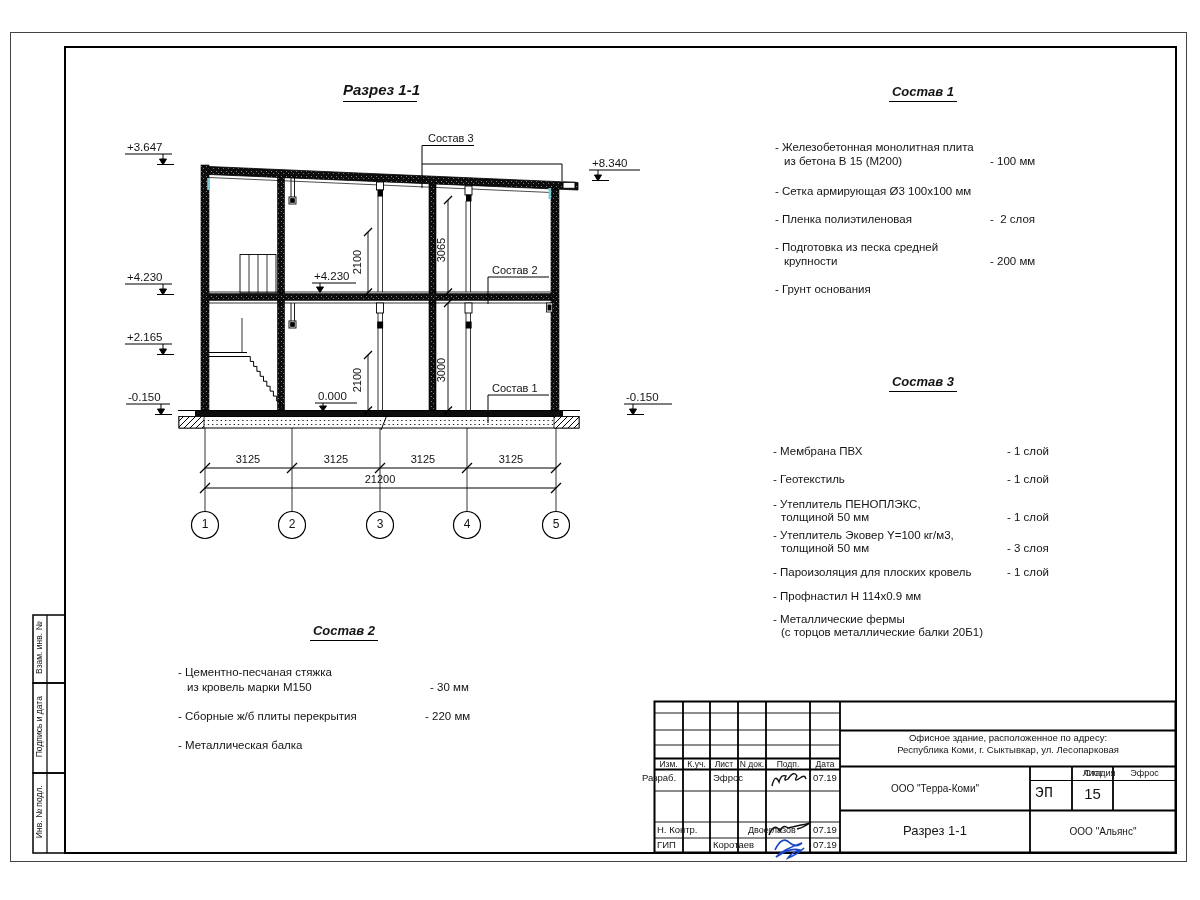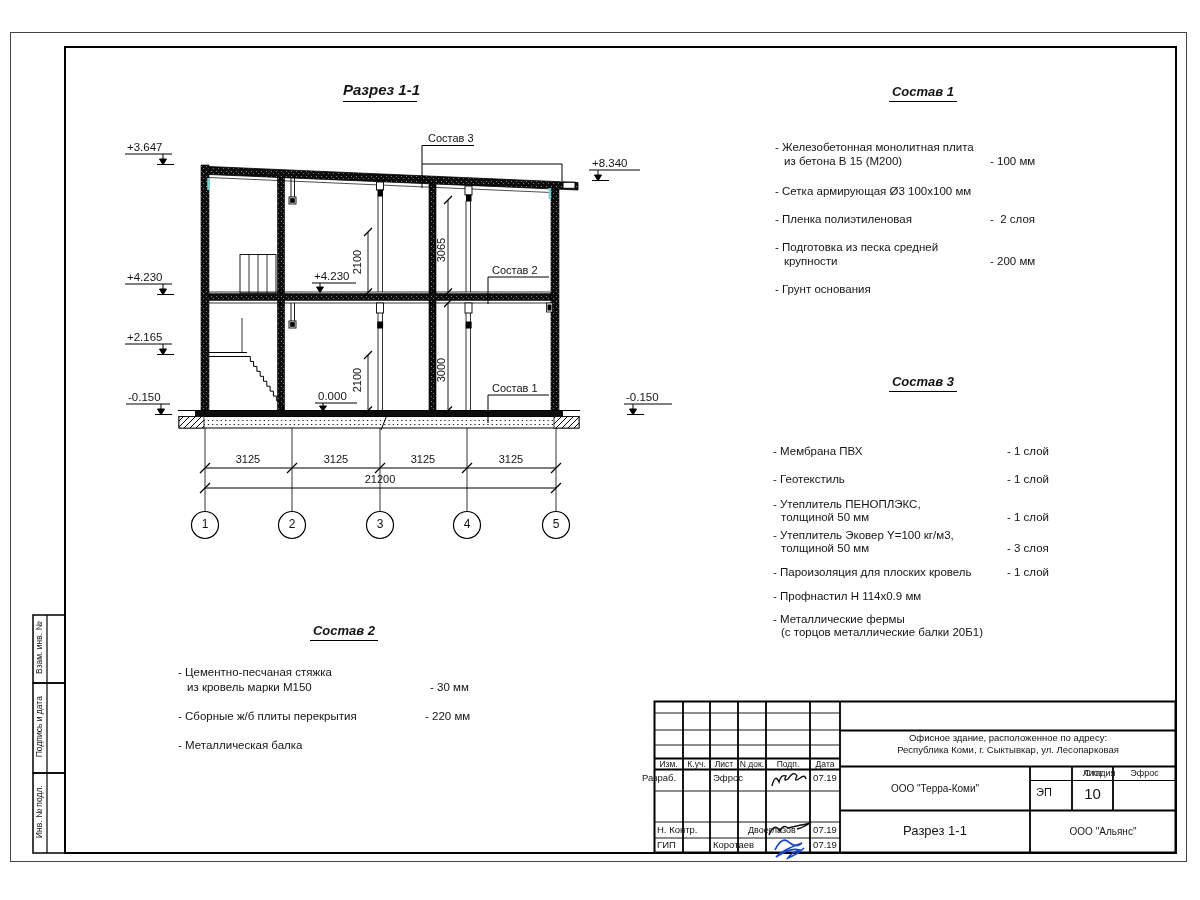--- a/index.html
+++ b/index.html
@@ -260,22 +260,22 @@
 <span class="t stamp-label rot" style="left:-10px;top:643px;width:100px;">Взам. инв. №</span>
 <span class="t stamp-label rot" style="left:-10px;top:722px;width:100px;">Подпись и дата</span>
 <span class="t stamp-label rot" style="left:-10px;top:807px;width:100px;">Инв. № подл.</span>
 
 <span class="t tb ctr" style="left:840px;top:733px;width:336px;">Офисное здание, расположенное по адресу:</span>
 <span class="t tb ctr" style="left:840px;top:745px;width:336px;">Республика Коми, г. Сыктывкар, ул. Лесопарковая</span>
 <span class="t tb ctr" style="left:840px;top:783px;width:190px;font-size:10px;">ООО "Терра-Коми"</span>
 <span class="t tb-hdr" style="left:1046px;top:769px;width:42px;font-size:9px;margin-left:33px;">Стадия</span>
 <span class="t tb-hdr" style="left:1072px;top:769px;width:41px;font-size:9px;">Лист</span>
 <span class="t tb-hdr" style="left:1113px;top:769px;width:63px;font-size:9px;">Эфрос</span>
-<span class="t ctr" style="left:1030px;top:786px;width:28px;font-size:11px;">ЭП</span>
-<span class="t ctr" style="left:1072px;top:786px;width:41px;font-size:15px;">10</span>
+<span class="t ctr" style="left:1030px;top:786px;width:28px;font-size:15px;font-family:Liberation Mono, monospace;">ЭП</span>
+<span class="t ctr" style="left:1072px;top:786px;width:41px;font-size:15px;">15</span>
 <span class="t ctr" style="left:840px;top:824px;width:190px;font-size:13px;">Разрез 1-1</span>
 <span class="t tb ctr" style="left:1030px;top:826px;width:146px;font-size:10px;">ООО "Альянс"</span>
 
 <span class="t tb-hdr" style="left:654px;top:760px;width:29px;">Изм.</span>
 <span class="t tb-hdr" style="left:683px;top:760px;width:27px;">К.уч.</span>
 <span class="t tb-hdr" style="left:710px;top:760px;width:28px;">Лист</span>
 <span class="t tb-hdr" style="left:738px;top:760px;width:28px;">N док.</span>
 <span class="t tb-hdr" style="left:766px;top:760px;width:44px;">Подп.</span>
 <span class="t tb-hdr" style="left:810px;top:760px;width:30px;">Дата</span>
 

